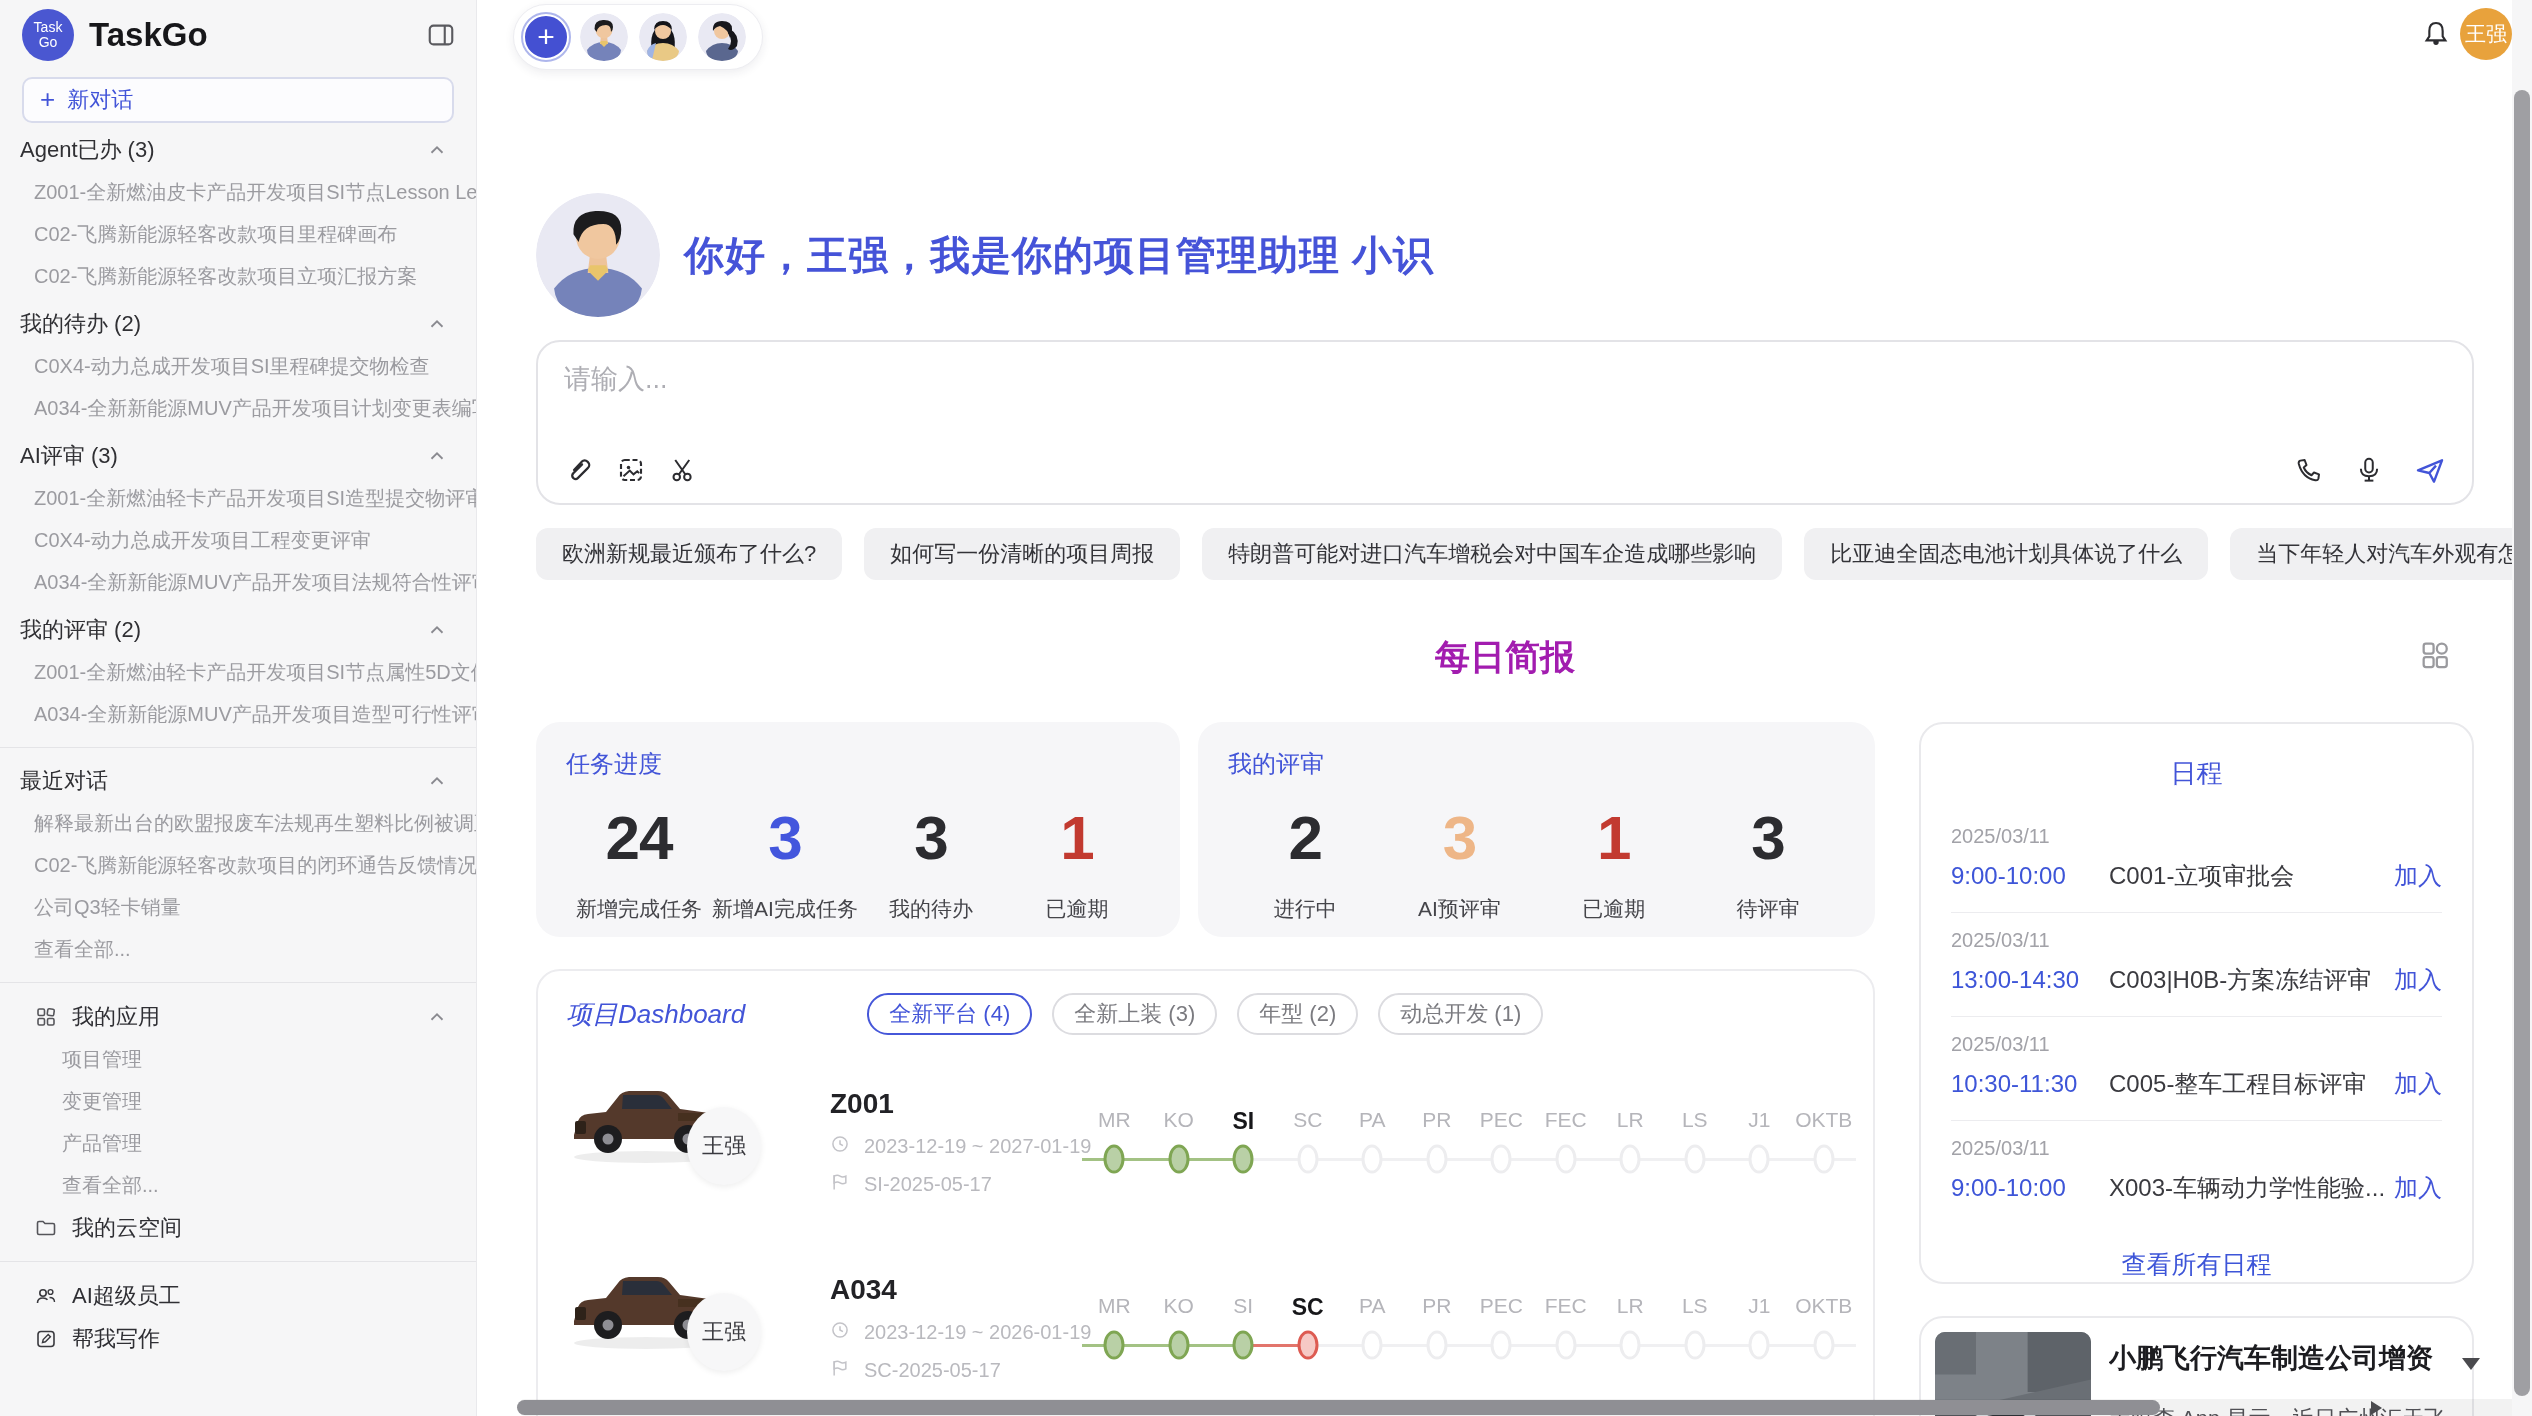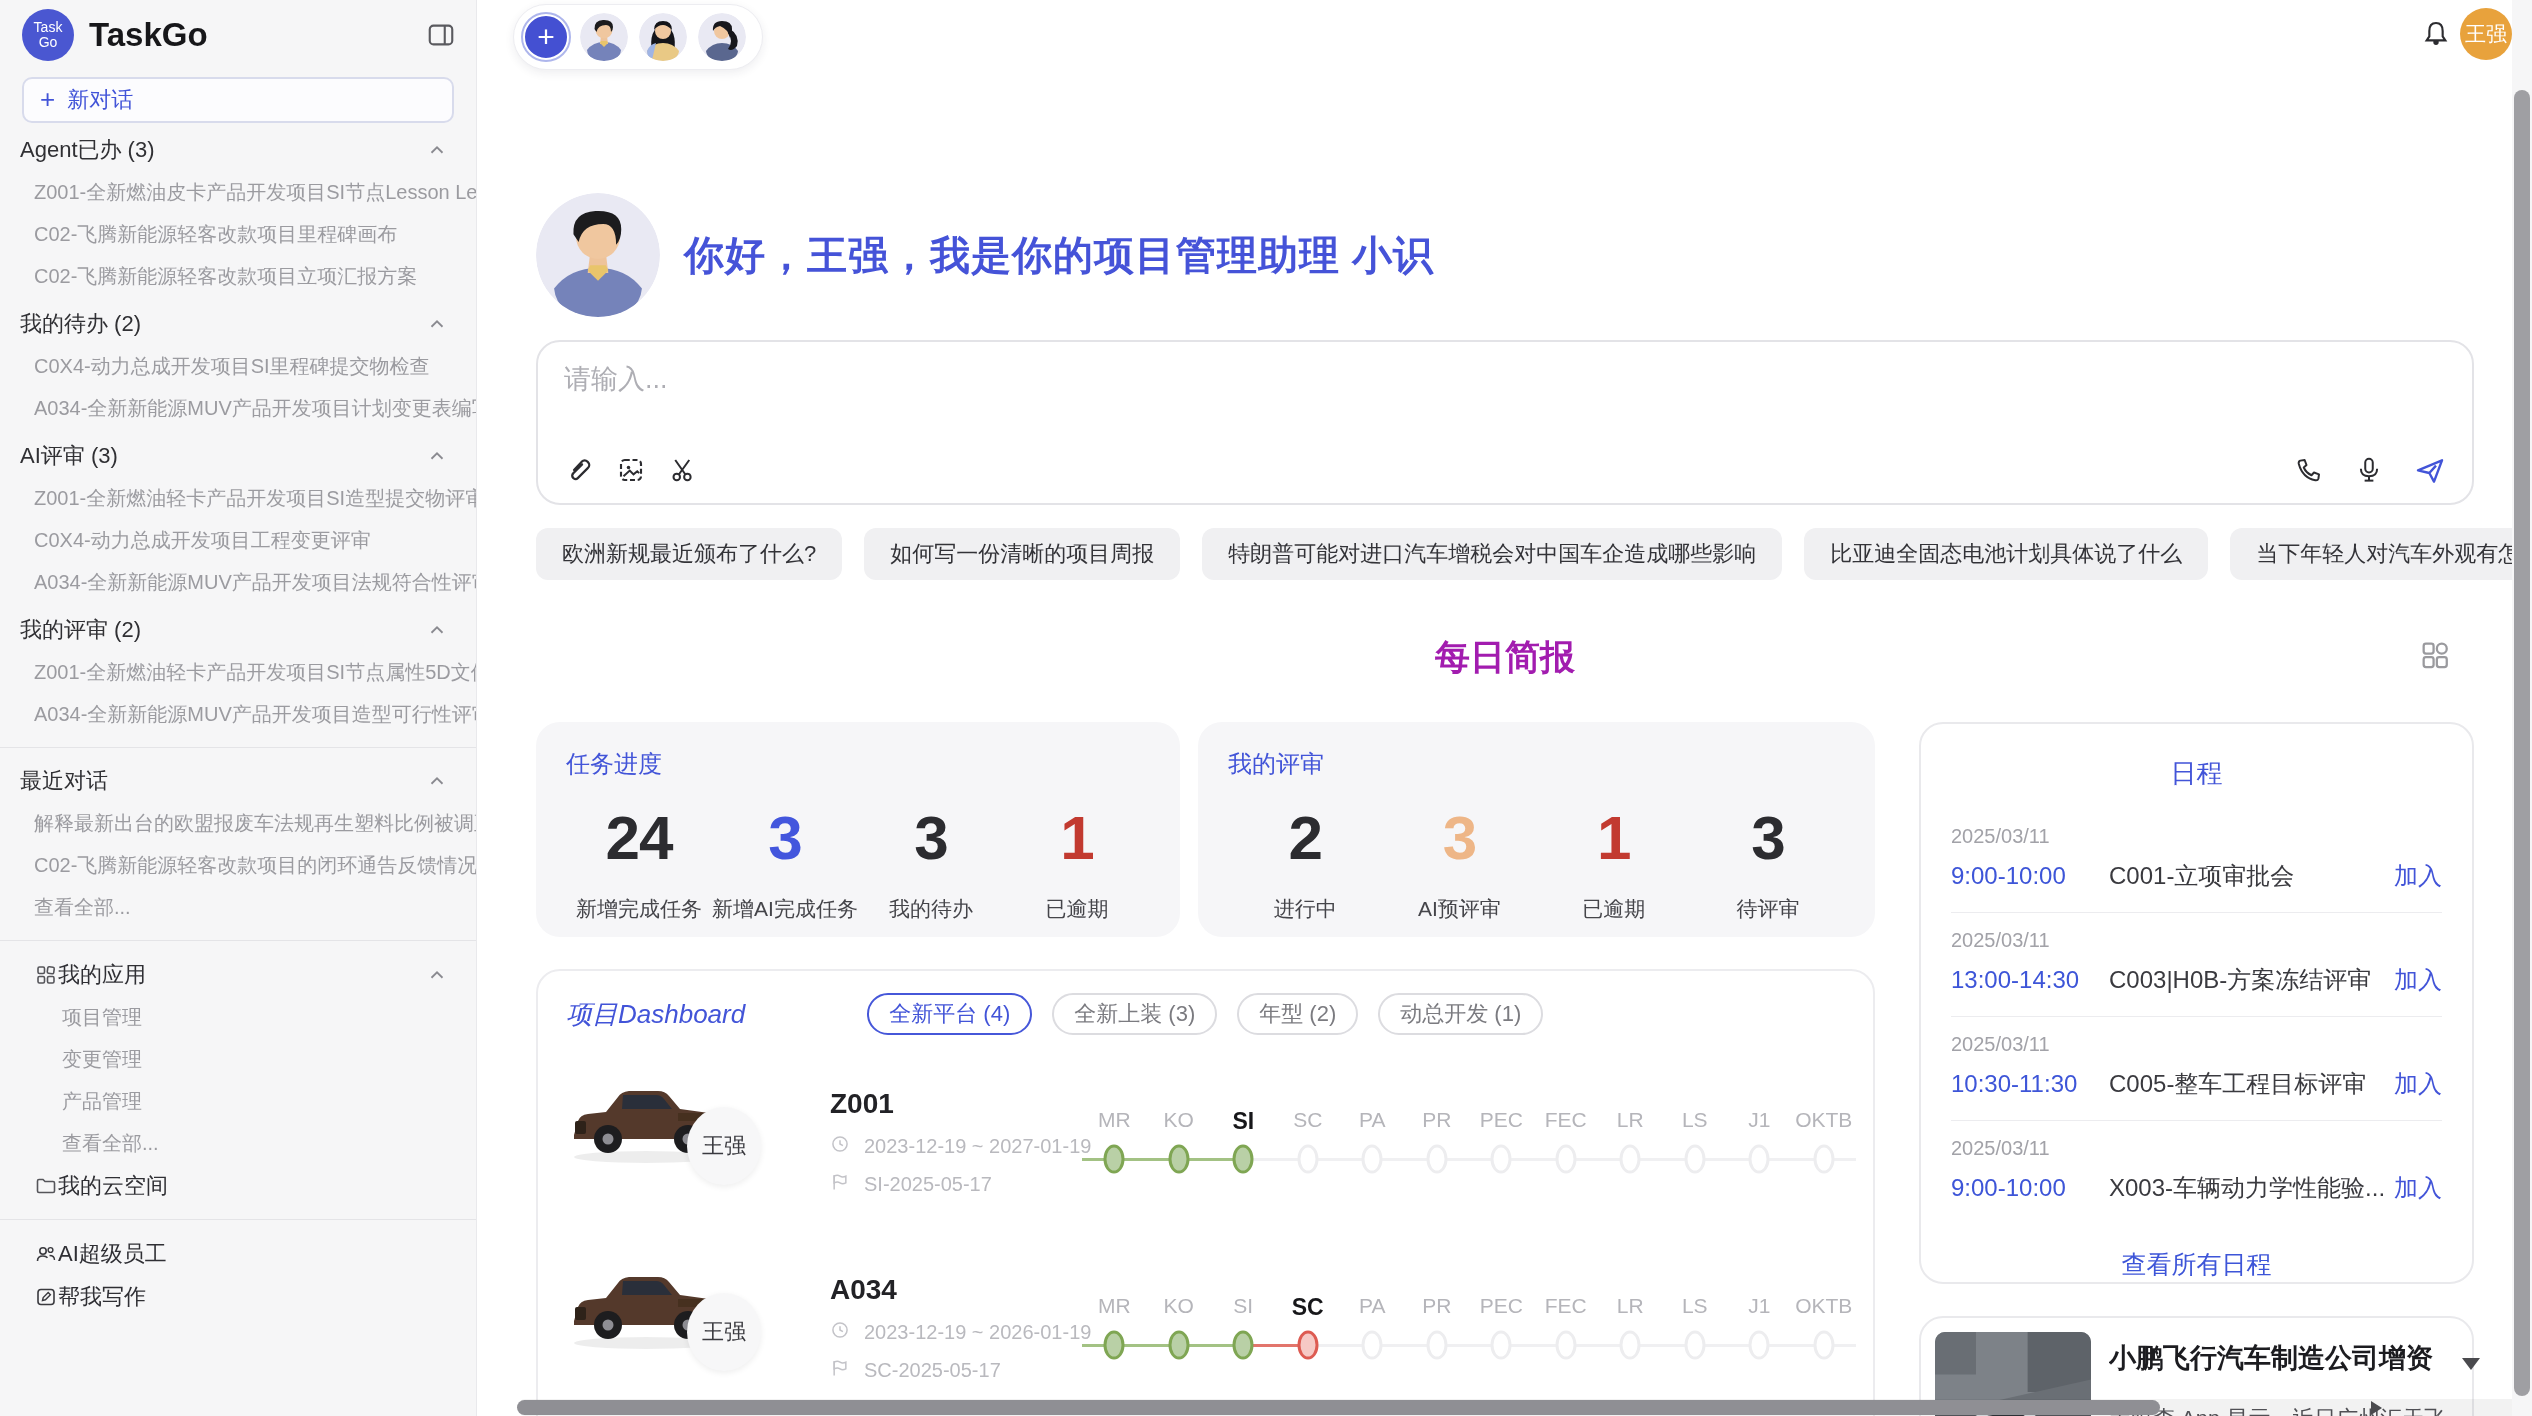--- a/index.html
+++ b/index.html
@@ -12,21 +12,21 @@
   .logo-row { display:flex; align-items:center; gap:15px; padding:9px 20px 0 22px; }
   .logo-badge { width:52px; height:52px; border-radius:50%; background:#4a57d1; color:#fff; display:flex; flex-direction:column; align-items:center; justify-content:center; font-size:14px; line-height:1.1; flex:none; }
   .app-title { font-size:33px; font-weight:700; color:#17171a; flex:1; }
   .panel-toggle { width:30px; height:30px; cursor:pointer; }
   .new-chat { margin:16px 22px 0 22px; height:46px; background:#fcfcfe; border:2px solid #d8dbec; border-radius:10px; display:flex; align-items:center; gap:12px; padding:0 16px; color:#4254d8; font-size:22px; cursor:pointer; }
   .new-chat .plus { font-size:26px; line-height:1; margin-top:-3px; }
   .sb-sec-head { display:flex; align-items:center; padding:0 28px 0 20px; height:42px; margin-top:6px; font-size:22px; color:#303034; }
   .sb-sec-head .t { flex:1; }
   .sb-item { height:42px; line-height:42px; padding:0 20px 0 34px; font-size:20px; color:#9b9ba0; white-space:nowrap; overflow:hidden; cursor:pointer; }
   .sb-div { height:1px; background:#e4e4e7; margin:12px 0; }
-  .sb-row { display:flex; align-items:center; height:43px; padding:0 28px 0 34px; font-size:22px; color:#2f2f34; cursor:pointer; }
+  .sb-row { display:flex; align-items:center; gap:14px; height:43px; padding:0 28px 0 34px; font-size:22px; color:#2f2f34; cursor:pointer; }
   .sb-row .t { flex:1; }
   .sb-sub { height:42px; line-height:42px; padding-left:62px; font-size:20px; color:#9b9ba0; white-space:nowrap; overflow:hidden; cursor:pointer; }
   .sb-icon { width:24px; height:24px; flex:none; }
   .chev { width:22px; height:22px; flex:none; }
 
   
   .main { position:absolute; left:477px; top:0; width:2055px; height:1416px; }
 
   .team-pill { position:absolute; left:36px; top:4px; height:66px; display:flex; align-items:center; gap:11px; background:#fff; border:1px solid #ededf1; border-radius:999px; padding:0 16px 0 9px; box-shadow:0 3px 10px rgba(40,40,60,.08); }
   .plus-btn { width:46px; height:46px; border-radius:50%; background:#4450d2; color:#fff; font-size:30px; display:flex; align-items:center; justify-content:center; border:2px solid #fff; outline:2px solid #aeb6ec; cursor:pointer; flex:none; }
@@ -177,20 +177,21 @@
         <div class="sb-item">A034-全新新能源MUV产品开发项目造型可行性评审</div>
         <div class="sb-div"></div>
         <div class="sb-sec-head">
           <span class="t">最近对话</span>
           <span class="chev"><svg viewBox="0 0 24 24" width="22" height="22">
               <polyline points="6,15 12,9 18,15" fill="none" stroke="#8a8a90" stroke-width="2"></polyline>
             </svg></span>
         </div>
         <div class="sb-item">解释最新出台的欧盟报废车法规再生塑料比例被调至15%...</div>
         <div class="sb-item">C02-飞腾新能源轻客改款项目的闭环通告反馈情况</div>
+        <div class="sb-item">公司Q3轻卡销量</div>
         <div class="sb-item">查看全部...</div>
         <div class="sb-div"></div>
         <div class="sb-row">
           <span class="sb-icon"><svg viewBox="0 0 24 24" width="24" height="24">
               <rect x="4" y="4" width="6.5" height="6.5" rx="1.4" fill="none" stroke="#55555a" stroke-width="1.6"></rect>
               <rect x="13.5" y="4" width="6.5" height="6.5" rx="1.4" fill="none" stroke="#55555a" stroke-width="1.6" transform="rotate(8 16.75 7.25)"></rect>
               <rect x="4" y="13.5" width="6.5" height="6.5" rx="1.4" fill="none" stroke="#55555a" stroke-width="1.6"></rect>
               <rect x="13.5" y="13.5" width="6.5" height="6.5" rx="1.4" fill="none" stroke="#55555a" stroke-width="1.6"></rect>
             </svg></span>
           <span class="t">我的应用</span>

